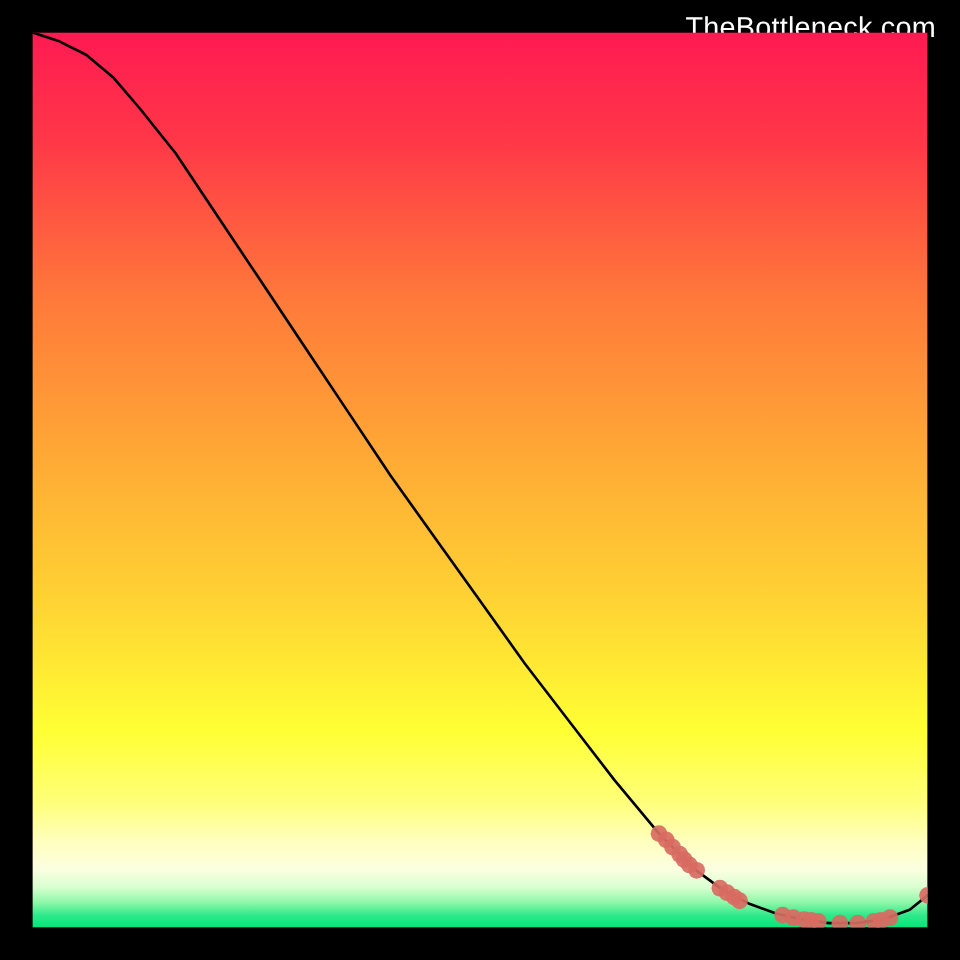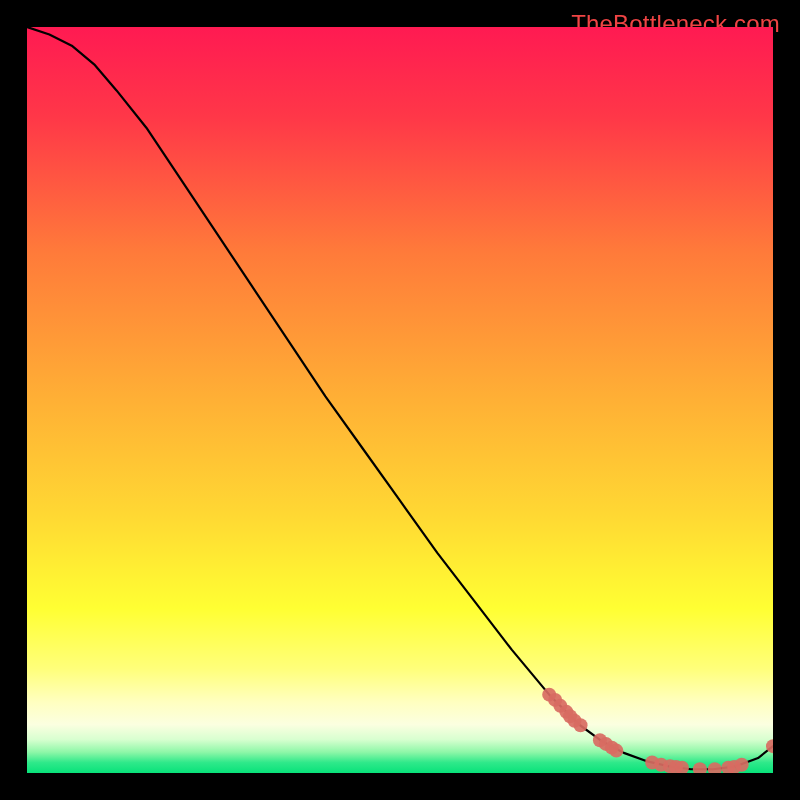--- a/index.html
+++ b/index.html
@@ -5,21 +5,21 @@
   * { margin: 0; padding: 0; box-sizing: border-box; }
   html, body { width: 800px; height: 800px; overflow: hidden; background: #000; }
   .wrap { position: relative; width: 800px; height: 800px; background: #000; }
   .watermark {
     position: absolute;
     top: 10px;
     right: 20px;
     font-family: Arial, Helvetica, sans-serif;
     font-size: 24px;
     font-weight: 500;
-    color: #ef4444;
+    color: #ffffff;
     letter-spacing: 0.2px;
   }
   .plot {
     position: absolute;
     left: 27px;
     top: 27px;
     width: 746px;
     height: 746px;
   }
   svg { display: block; }

